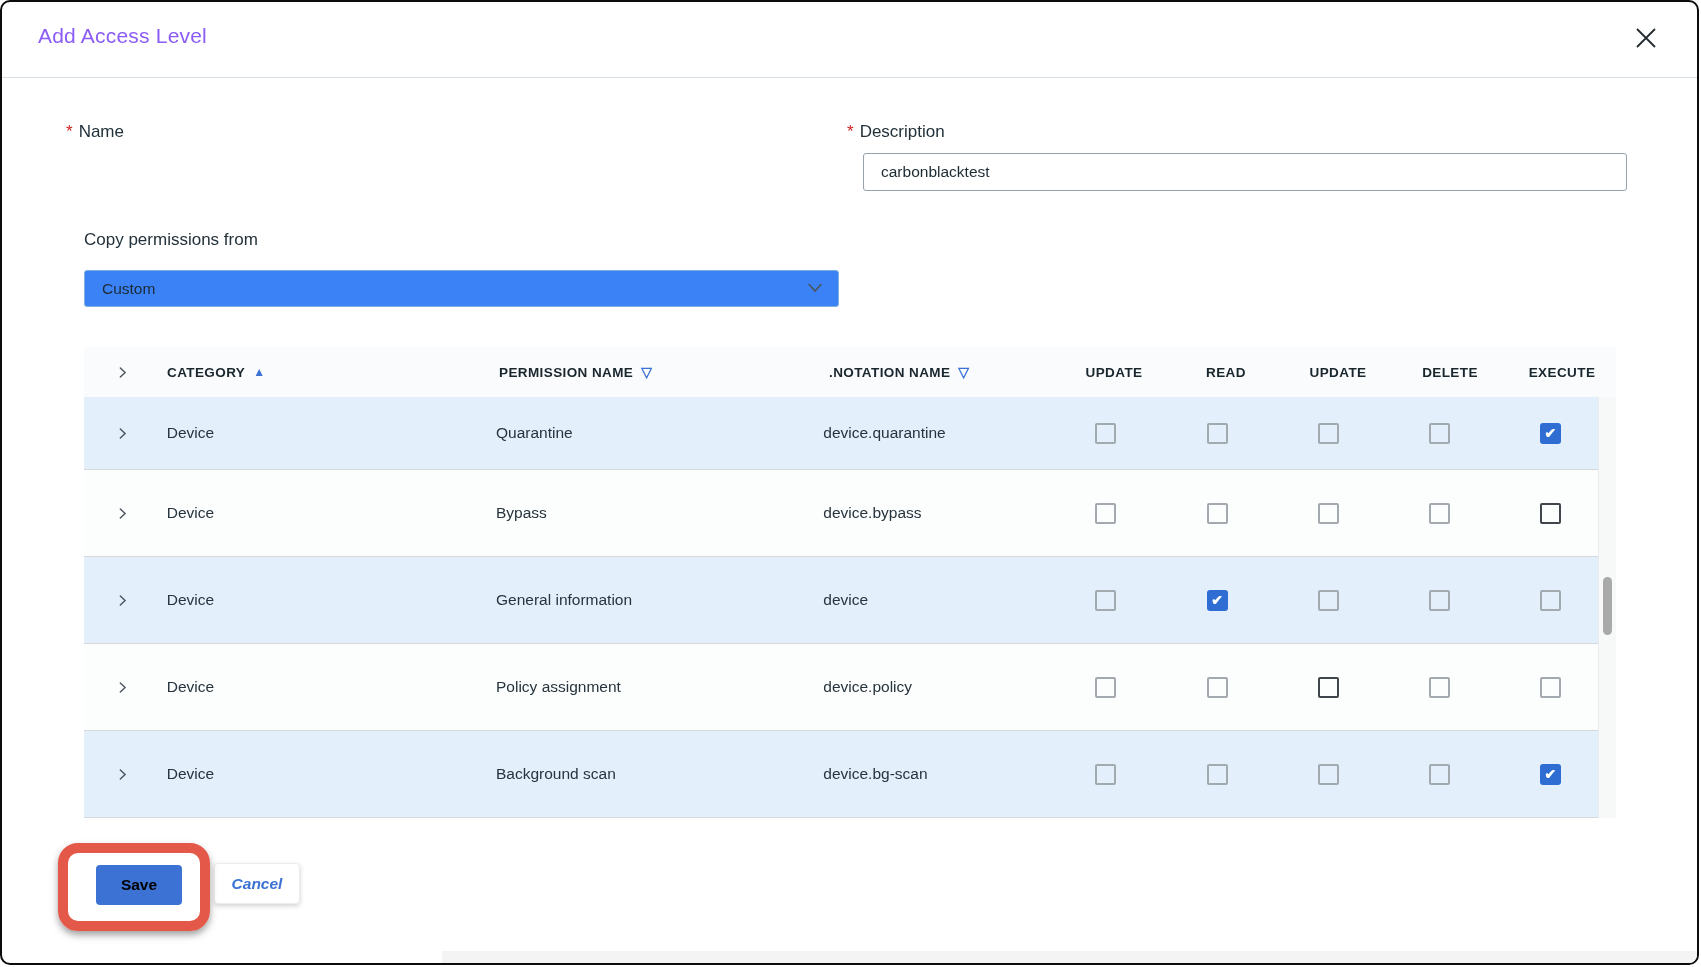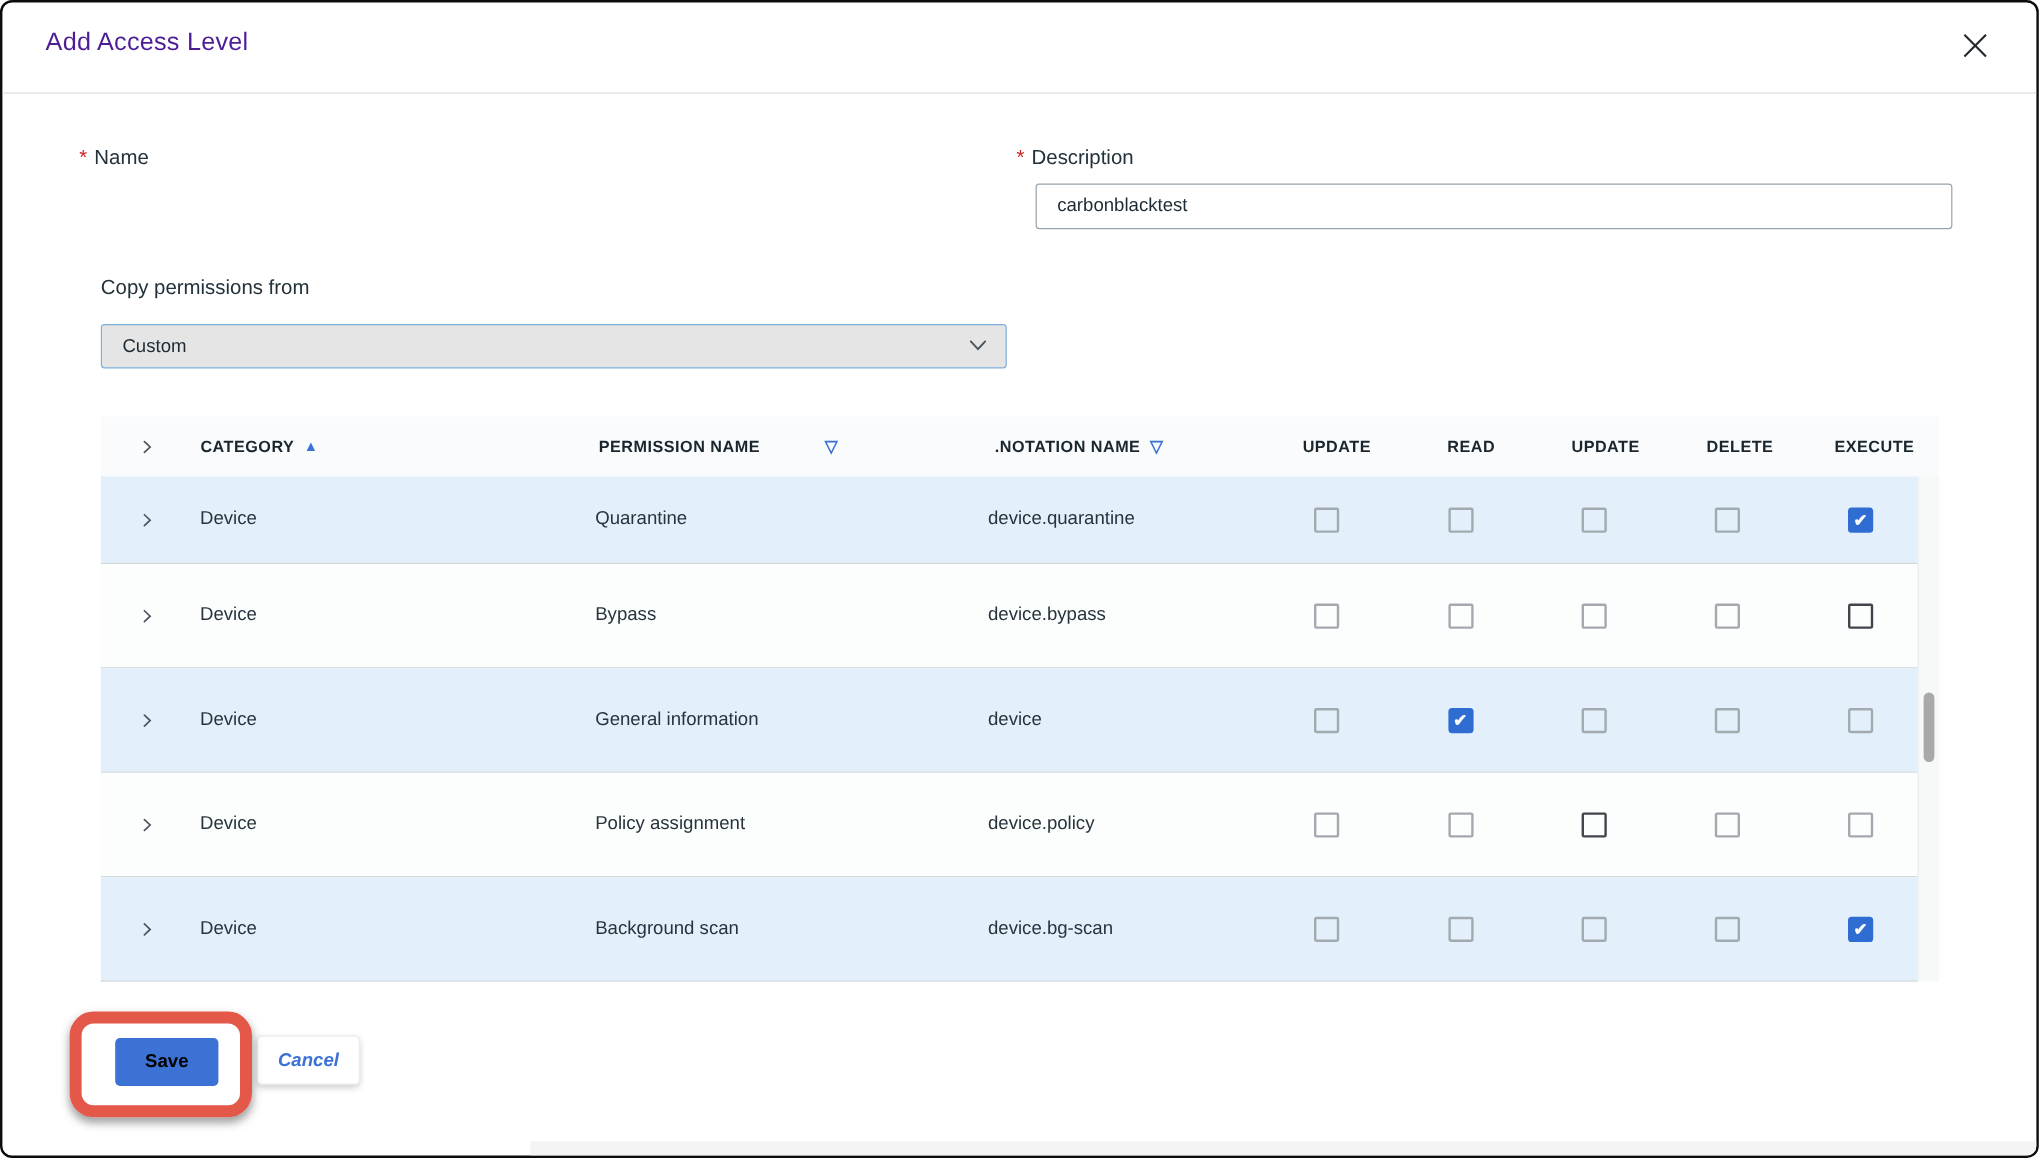--- a/index.html
+++ b/index.html
@@ -1,44 +1,44 @@
 <!DOCTYPE html>
 <html style="--accent_blue: #3b72d4; --checkbox_checked: #2f6dd3; --row_shade: #e3f0fb; --highlight_red: #e4584a; --asterisk_red: #cf2222;"><head>
 <meta charset="utf-8">
 <style>
   * { margin:0; padding:0; box-sizing:border-box; }
   html,body { width:1701px; height:967px; background:#fff; font-family:"Liberation Sans", sans-serif; }
   .frame { position:absolute; left:0; top:0; width:1699px; height:965px; border:2px solid #0c0c0c; border-radius:10px; background:#fff; overflow:hidden; }
 
   
-  .dlg-title { position:absolute; left:36px; top:22px; font-size:21px; font-weight:500; color:#4c1d95; letter-spacing:.2px; }
+  .dlg-title { position:absolute; left:36px; top:22px; font-size:21px; font-weight:500; color:#8b5cf6; letter-spacing:.2px; }
   .close-btn { position:absolute; right:34px; top:20px; width:34px; height:34px; background:none; border:none; cursor:pointer; display:flex; align-items:center; justify-content:center; }
   .hdr-divider { position:absolute; left:0; right:0; top:75px; height:1px; background:#d9e0e5; }
 
   
   .fgroup { position:absolute; }
   .g-name { left:64px; top:118px; }
   .g-desc { left:845px; top:118px; }
   .flabel { display:flex; gap:6px; height:24px; align-items:center; font-size:17px; color:#22313a; margin-bottom:9px; }
   .req { color:var(--asterisk_red); font-size:17px; }
   .tinput { display:block; height:38px; border:1px solid #98a2aa; border-radius:3px; padding-left:17px; font-size:15.5px; color:#1c2b33; font-family:inherit; background:#fff; outline:none; }
   .g-name .tinput { margin-left:18px; width:755px; }
   .g-desc .tinput { margin-left:16px; width:764px; }
   .g-copy { left:82px; top:226px; }
   .g-copy .flabel { margin-bottom:18px; }
-  .select { position:relative; width:755px; height:37px; border:1px solid #7fb0dc; border-radius:3px; background:#e5e5e5; display:flex; align-items:center; padding-left:17px; font-size:15.5px; color:#1c2b33; cursor:pointer; }
+  .select { position:relative; width:755px; height:37px; border:1px solid #7fb0dc; border-radius:3px; background:#3b82f6; display:flex; align-items:center; padding-left:17px; font-size:15.5px; color:#1c2b33; cursor:pointer; }
   .select .chev-down { position:absolute; right:14px; top:10px; }
 
   
   .perm-table { position:absolute; left:82px; top:345px; width:1532px; height:471px; }
   .t-header { display:flex; align-items:center; height:50px; background:#fafbfc; font-weight:bold; font-size:13.5px; color:#19262e; letter-spacing:.4px; }
   .cell { display:flex; align-items:center;margin-left:16px; }
   .c-exp { width:51px; padding-left:16px; }
   .c-cat { width:301px; }
-  .c-perm { width:314px; padding-left:15px;gap:46px; }
+  .c-perm { width:314px; padding-left:15px; }
   .c-not { width:236px; padding-left:15px; }
   .c-act { width:96px; justify-content:center; }
   .sort { margin-left:8px; color:var(--accent_blue); }
   .sort.filled { font-size:12px; }
   .sort.outline { font-size:14px; }
   .chev { display:flex; align-items:center; }
 
   .t-row { display:flex; align-items:center; height:87px; width:1514px; border-bottom:1px solid #d5d9dc; font-size:15.5px; color:#27343d; }
   .t-row.first { height:73px; }
   .t-row.shaded { background:var(--row_shade); }

